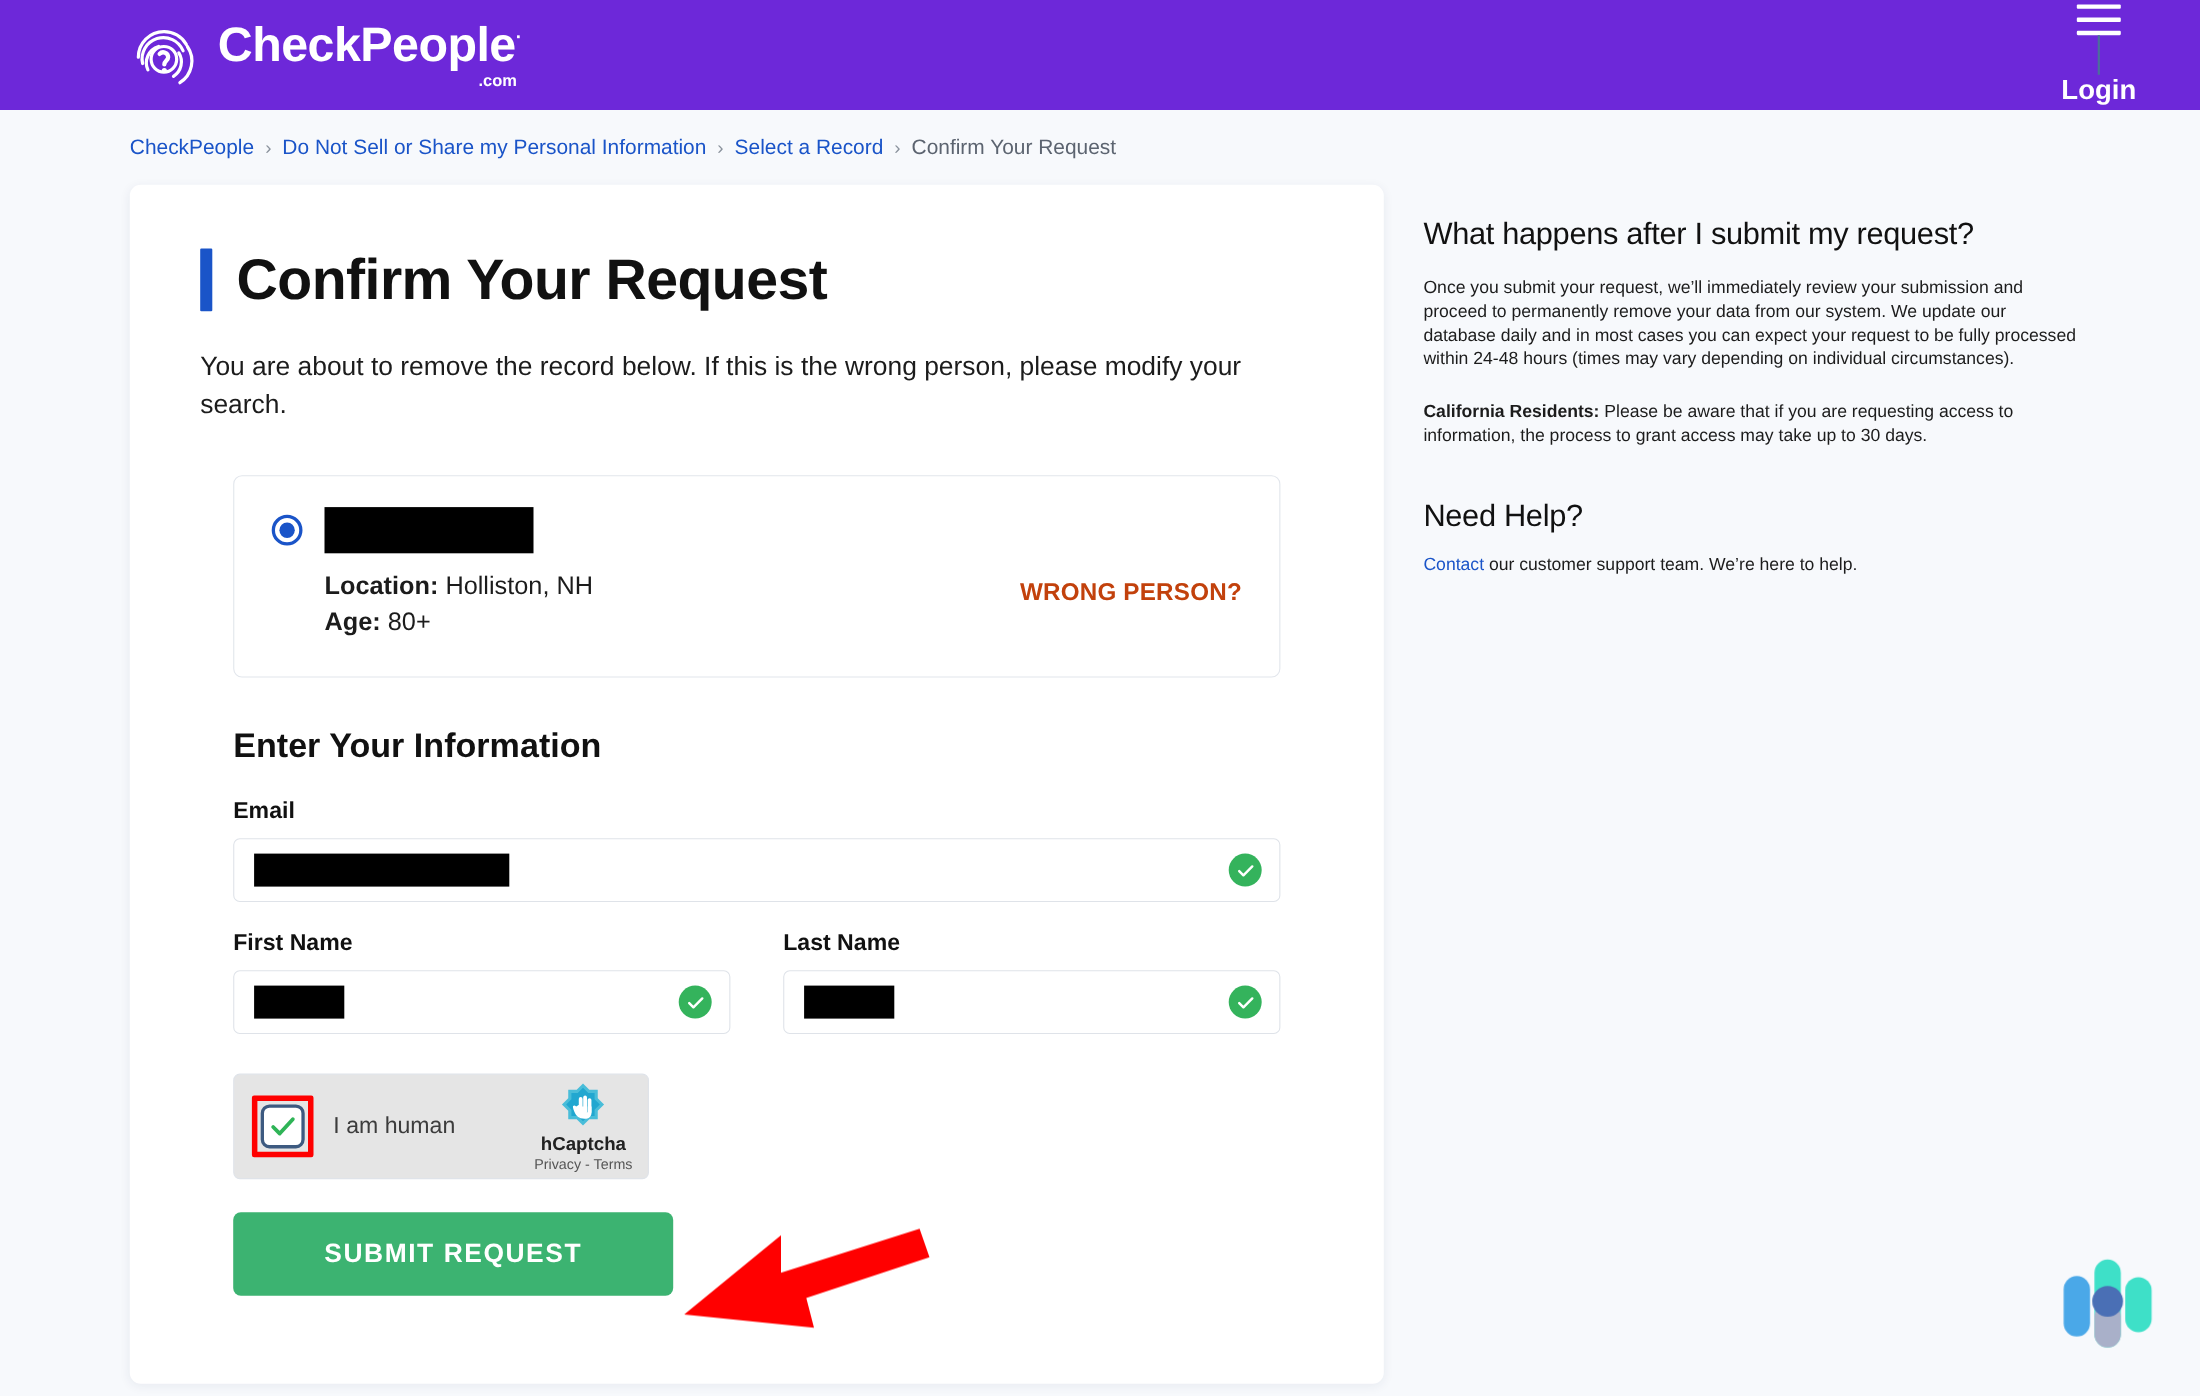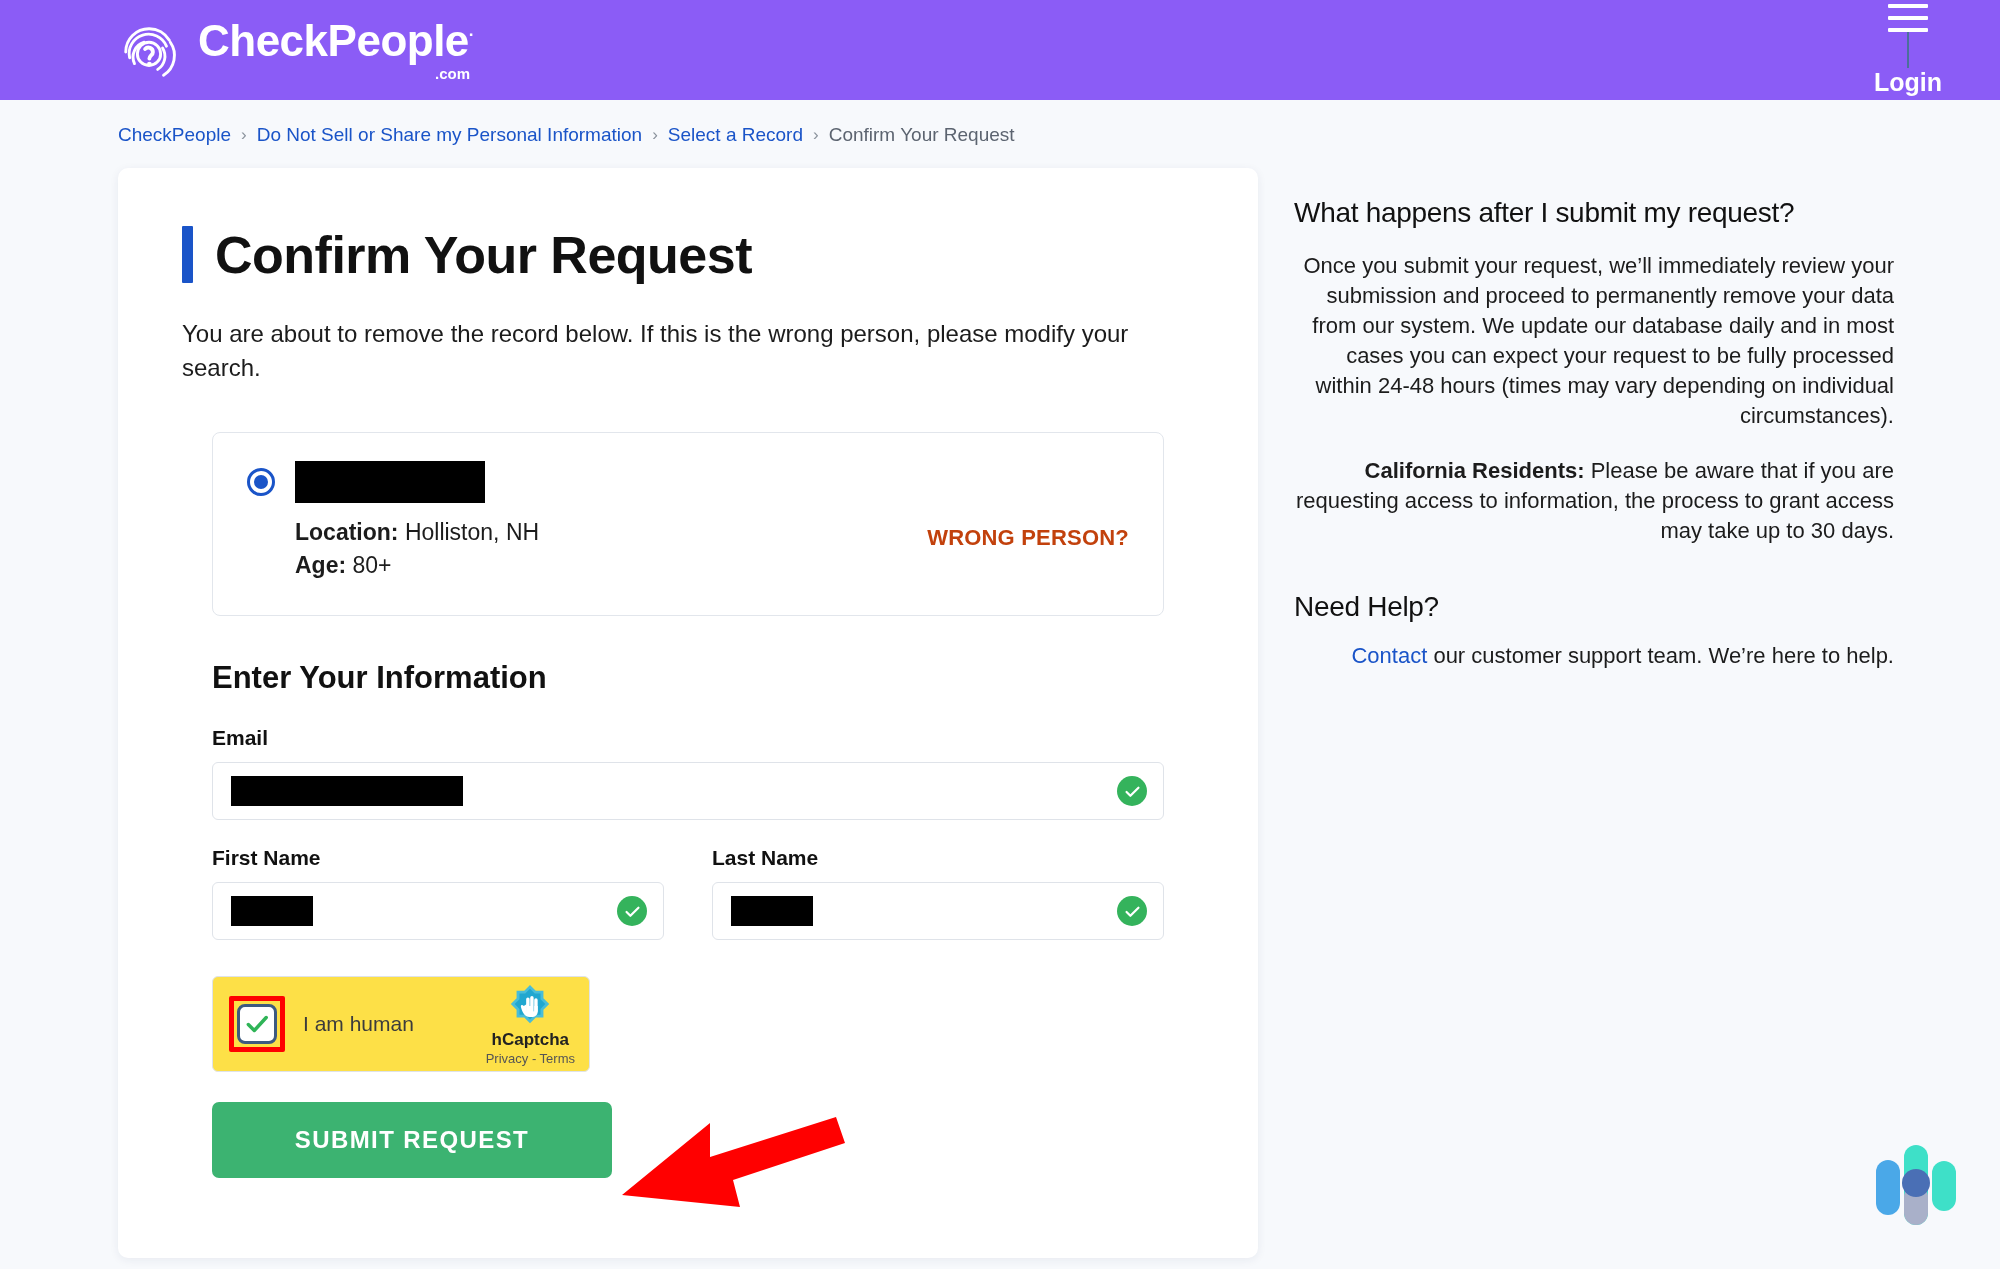--- a/index.html
+++ b/index.html
@@ -6,21 +6,21 @@
   html, body {
     width: 2000px; height: 1269px;
     background: #f7f9fc;
     font-family: "Liberation Sans", sans-serif;
     overflow: hidden;
   }
 
   
   .site-header {
     height: 100px;
-    background: #8b5cf6;
+    background: #6d28d9;
     display: flex;
     align-items: center;
     justify-content: space-between;
     padding: 0 58px 0 118px;
     position: relative;
   }
   .brand { display: flex; align-items: center; gap: 18px; }
   .brand-mark { width: 62px; height: 62px; flex: 0 0 62px; }
   .brand-text { position: relative; display: flex; flex-direction: column; }
   .brand-name {
@@ -130,21 +130,21 @@
     width: 30px; height: 30px; border-radius: 50%; background: #34b35c;
     display: flex; align-items: center; justify-content: center;
   }
   .check-ok svg { width: 17px; height: 17px; display: block; }
 
   
   .hcaptcha {
     margin: 36px 30px 0 30px;
     width: 378px; height: 96px;
     border: 1px solid #dfe3e9; border-radius: 6px;
-    background: #fde047;
+    background: #e5e5e5;
     display: flex; align-items: center; justify-content: space-between;
     padding: 0 14px 0 16px;
   }
   .hc-left { display: flex; align-items: center; gap: 18px; }
   .hc-check-wrap { position: relative; width: 56px; height: 56px; }
   .hc-highlight {
     position: absolute; inset: 0;
     border: 5px solid #ff0000; border-radius: 2px;
   }
   .hc-box {
@@ -176,21 +176,21 @@
     width: 260px; height: 130px;
     pointer-events: none;
   }
 
   
   .sidebar { width: 600px; padding-top: 28px; }
   .side-h2 {
     font-size: 28px; font-weight: normal; color: #111111;
     line-height: 1.18; margin-bottom: 22px; letter-spacing: -0.3px;
   }
-  .side-p { font-size: 22px; color: #1c1c1c; line-height: 1.36; margin-bottom: 26px; text-align: right; }
+  .side-p { font-size: 16px; color: #1c1c1c; line-height: 1.36; margin-bottom: 26px; }
   .side-p b { font-weight: bold; }
   .side-h2.second { margin-top: 44px; margin-bottom: 18px; }
   .side-link { color: #1a54c8; text-decoration: none; cursor: pointer; }
 
   
   .float-widget {
     position: fixed; right: 28px; bottom: 22px;
     width: 120px; height: 120px;
     cursor: pointer;
   }

